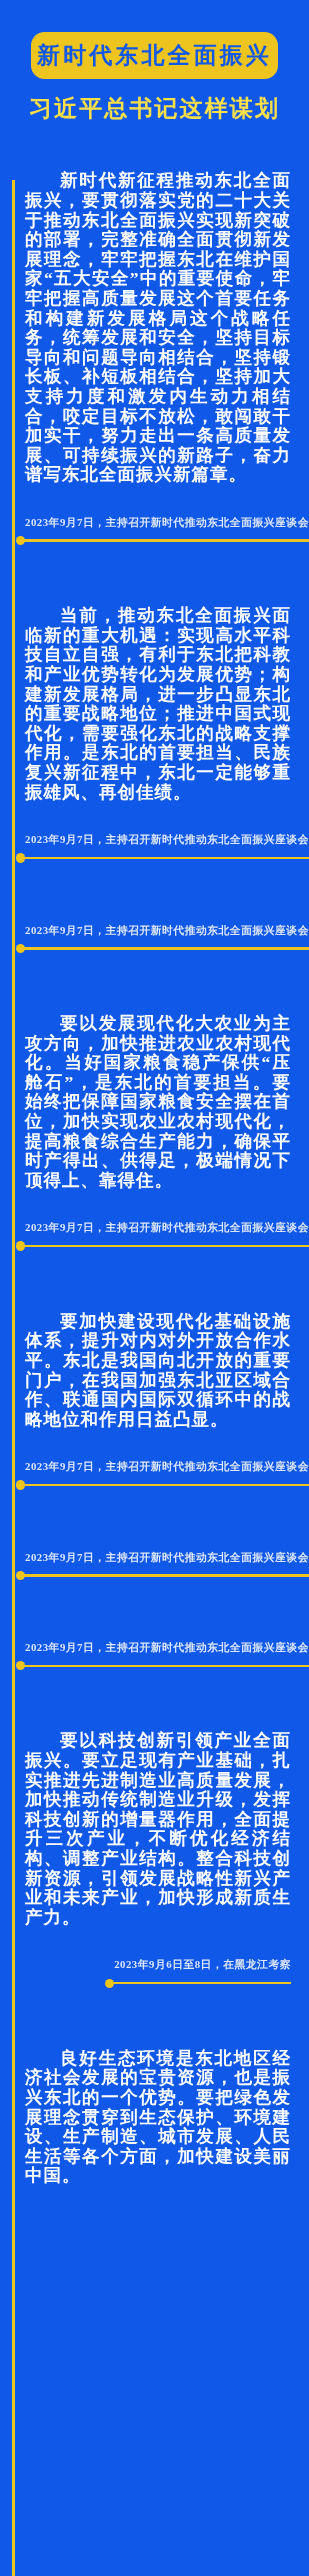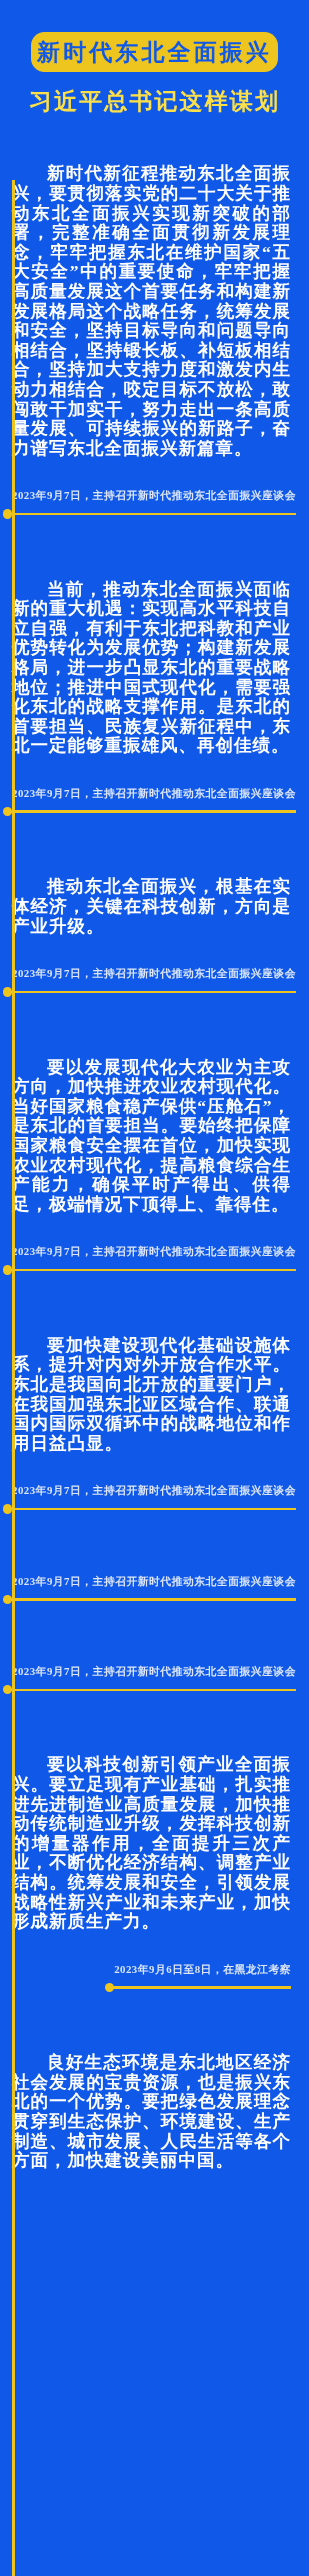--- a/index.html
+++ b/index.html
@@ -15,21 +15,21 @@
     font-family: "Liberation Serif", "DejaVu Serif", serif;
   }
   .poster {
     position: relative;
     width: 100%;
     height: 100%;
   }
   
   .banner {
     width: 247px;
-    height: 40px;
+    height: 47px;
     margin: 32px auto 0;
     background: #EEC41E;
     border-radius: 13.4px;
     display: flex;
     align-items: center;
     justify-content: center;
   }
   .banner-text {
     font-family: "Liberation Sans", "DejaVu Sans", sans-serif;
     font-weight: bold;
@@ -52,21 +52,21 @@
   .timeline-bar {
     position: absolute;
     left: 12px;
     top: 148px;
     width: 2.6px;
     height: 2631px;
     background: #EEC41E;
   }
   
   .content {
-    padding: 47px 18px 0 12px;
+    padding: 47px 18px 0 25px;
   }
   .quote + .quote {
     margin-top: 59px;
   }
   .quote-text {
     margin: 0;
     color: #FFFFFF;
     font-weight: bold;
     font-size: 17.5px;
     line-height: 19.6px;
@@ -147,21 +147,20 @@
         <span class="quote-date">2023年9月7日，主持召开新时代推动东北全面振兴座谈会</span>
         <div class="divider">
           <span class="divider-dot"></span>
           <span class="divider-line"></span>
         </div>
       </div>
     </div>
   </section>
 
   <section class="quote">
-    <p class="quote-text">推动东北全面振兴，根基在实体经济，关键在科技创新，方向是产业升级。</p>
     <div class="quote-footer">
       <div class="footer-inner">
         <span class="quote-date">2023年9月7日，主持召开新时代推动东北全面振兴座谈会</span>
         <div class="divider">
           <span class="divider-dot"></span>
           <span class="divider-line"></span>
         </div>
       </div>
     </div>
   </section>
@@ -210,21 +209,21 @@
         <span class="quote-date">2023年9月7日，主持召开新时代推动东北全面振兴座谈会</span>
         <div class="divider">
           <span class="divider-dot"></span>
           <span class="divider-line"></span>
         </div>
       </div>
     </div>
   </section>
 
   <section class="quote">
-    <p class="quote-text">要以科技创新引领产业全面振兴。要立足现有产业基础，扎实推进先进制造业高质量发展，加快推动传统制造业升级，发挥科技创新的增量器作用，全面提升三次产业，不断优化经济结构、调整产业结构。统筹发展和安全，引领发展战略性新兴产业和未来产业，加快形成新质生产力。</p>
+    <p class="quote-text">要以科技创新引领产业全面振兴。要立足现有产业基础，扎实推进先进制造业高质量发展，加快推动传统制造业升级，发挥科技创新的增量器作用，全面提升三次产业，不断优化经济结构、调整产业结构。整合科技创新资源，引领发展战略性新兴产业和未来产业，加快形成新质生产力。</p>
     <div class="quote-footer">
       <div class="footer-inner">
         <span class="quote-date">2023年9月6日至8日，在黑龙江考察</span>
         <div class="divider">
           <span class="divider-dot"></span>
           <span class="divider-line"></span>
         </div>
       </div>
     </div>
   </section>

